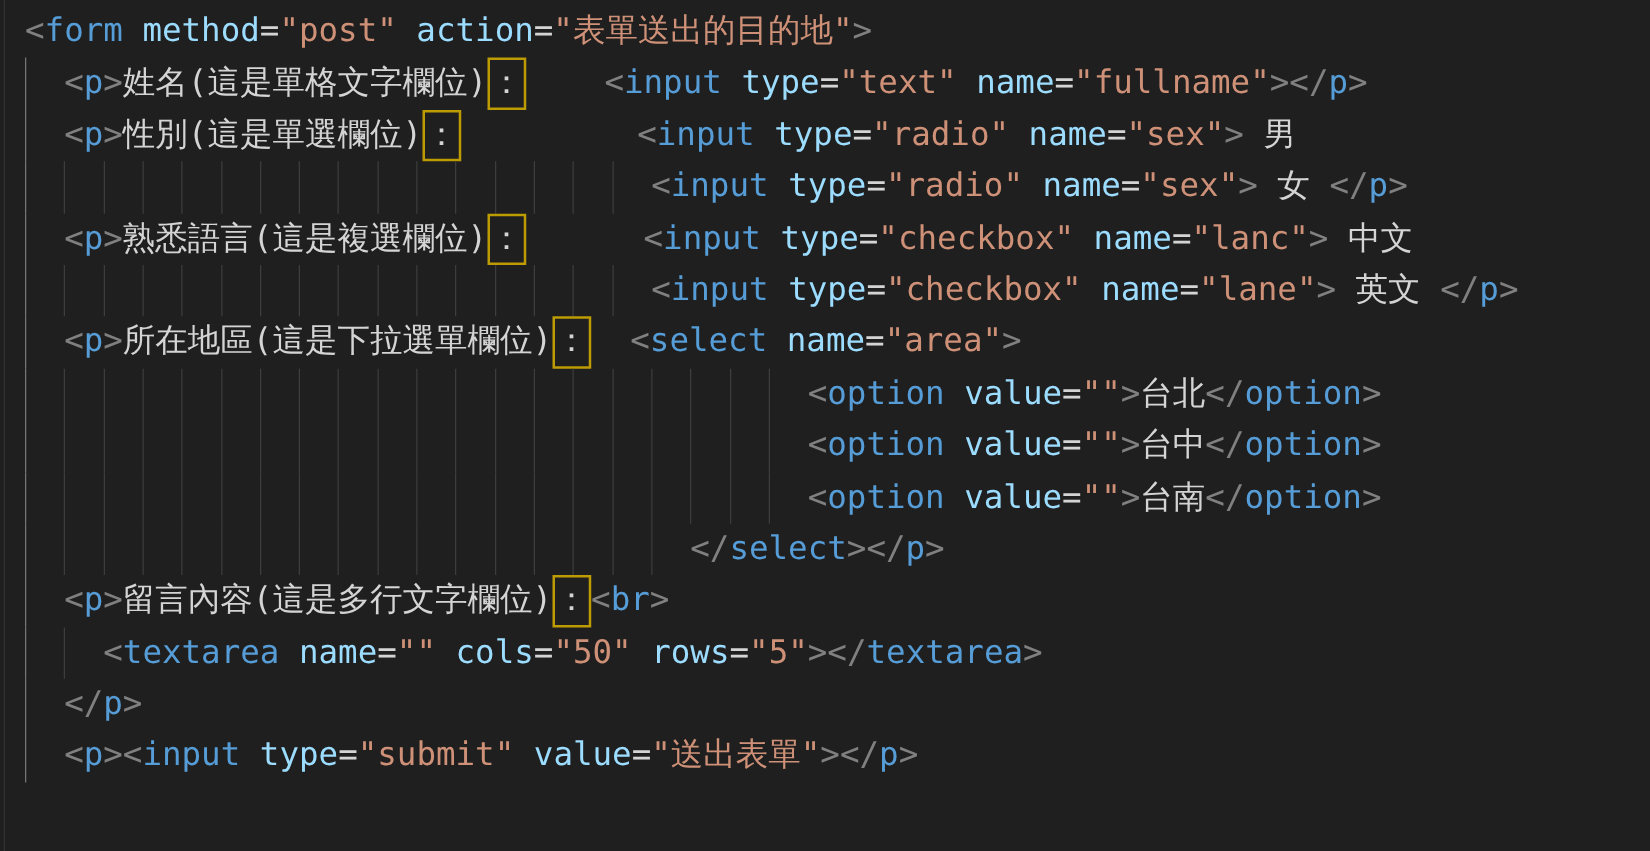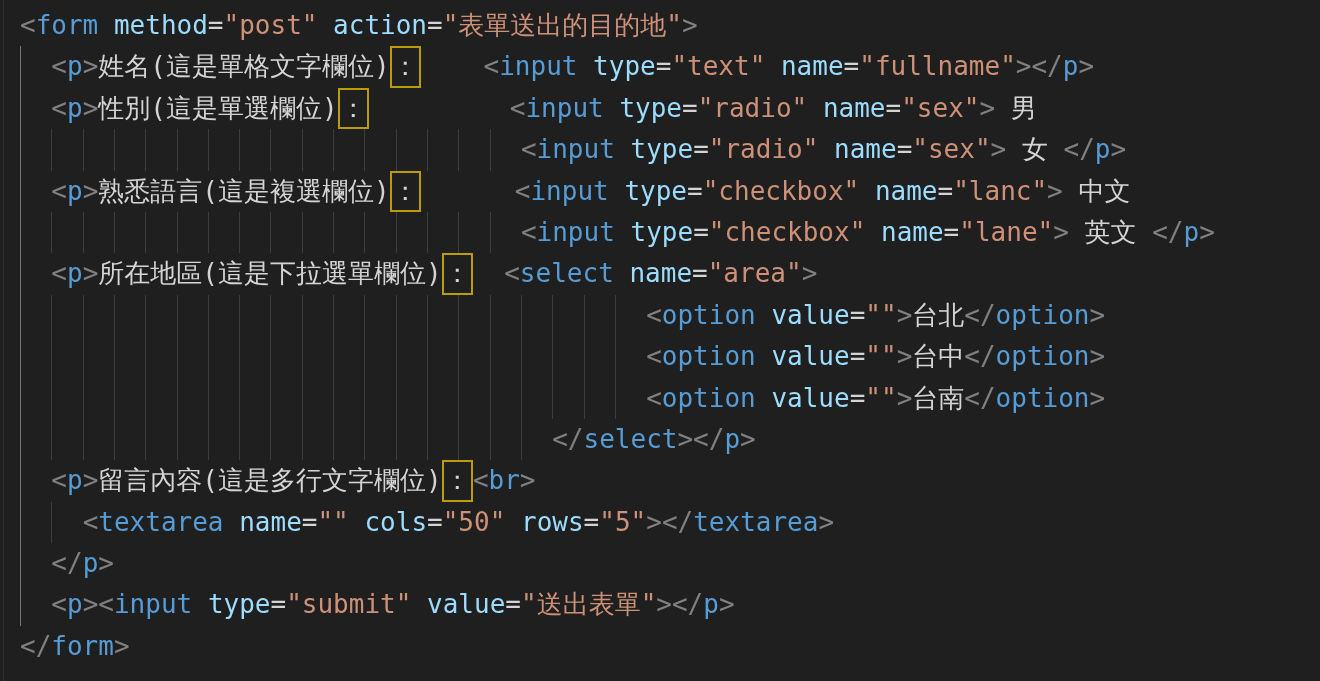--- a/index.html
+++ b/index.html
@@ -68,15 +68,14 @@
       <div class="code-line"><span class="guide active" style="left: calc(0ch + 20px);"></span><span class="guide" style="left: calc(2ch + 20px);"></span><span class="guide" style="left: calc(4ch + 20px);"></span><span class="guide" style="left: calc(6ch + 20px);"></span><span class="guide" style="left: calc(8ch + 20px);"></span><span class="guide" style="left: calc(10ch + 20px);"></span><span class="guide" style="left: calc(12ch + 20px);"></span><span class="guide" style="left: calc(14ch + 20px);"></span><span class="guide" style="left: calc(16ch + 20px);"></span><span class="guide" style="left: calc(18ch + 20px);"></span><span class="guide" style="left: calc(20ch + 20px);"></span><span class="guide" style="left: calc(22ch + 20px);"></span><span class="guide" style="left: calc(24ch + 20px);"></span><span class="guide" style="left: calc(26ch + 20px);"></span><span class="guide" style="left: calc(28ch + 20px);"></span><span class="guide" style="left: calc(30ch + 20px);"></span><span class="tok tok-text">                                </span><span class="tok tok-punct">&lt;</span><span class="tok tok-tag">input</span><span class="tok tok-text"> </span><span class="tok tok-attr">type</span><span class="tok tok-eq">=</span><span class="tok tok-string">"checkbox"</span><span class="tok tok-text"> </span><span class="tok tok-attr">name</span><span class="tok tok-eq">=</span><span class="tok tok-string">"lane"</span><span class="tok tok-punct">&gt;</span><span class="tok tok-text"> 英文 </span><span class="tok tok-punct">&lt;/</span><span class="tok tok-tag">p</span><span class="tok tok-punct">&gt;</span></div>
       <div class="code-line"><span class="guide active" style="left: calc(0ch + 20px);"></span><span class="tok tok-text">  </span><span class="tok tok-punct">&lt;</span><span class="tok tok-tag">p</span><span class="tok tok-punct">&gt;</span><span class="tok tok-text">所在地區(這是下拉選單欄位)</span><span class="tok tok-unicode">：</span><span class="tok tok-text">  </span><span class="tok tok-punct">&lt;</span><span class="tok tok-tag">select</span><span class="tok tok-text"> </span><span class="tok tok-attr">name</span><span class="tok tok-eq">=</span><span class="tok tok-string">"area"</span><span class="tok tok-punct">&gt;</span></div>
       <div class="code-line"><span class="guide active" style="left: calc(0ch + 20px);"></span><span class="guide" style="left: calc(2ch + 20px);"></span><span class="guide" style="left: calc(4ch + 20px);"></span><span class="guide" style="left: calc(6ch + 20px);"></span><span class="guide" style="left: calc(8ch + 20px);"></span><span class="guide" style="left: calc(10ch + 20px);"></span><span class="guide" style="left: calc(12ch + 20px);"></span><span class="guide" style="left: calc(14ch + 20px);"></span><span class="guide" style="left: calc(16ch + 20px);"></span><span class="guide" style="left: calc(18ch + 20px);"></span><span class="guide" style="left: calc(20ch + 20px);"></span><span class="guide" style="left: calc(22ch + 20px);"></span><span class="guide" style="left: calc(24ch + 20px);"></span><span class="guide" style="left: calc(26ch + 20px);"></span><span class="guide" style="left: calc(28ch + 20px);"></span><span class="guide" style="left: calc(30ch + 20px);"></span><span class="guide" style="left: calc(32ch + 20px);"></span><span class="guide" style="left: calc(34ch + 20px);"></span><span class="guide" style="left: calc(36ch + 20px);"></span><span class="guide" style="left: calc(38ch + 20px);"></span><span class="tok tok-text">                                        </span><span class="tok tok-punct">&lt;</span><span class="tok tok-tag">option</span><span class="tok tok-text"> </span><span class="tok tok-attr">value</span><span class="tok tok-eq">=</span><span class="tok tok-string">""</span><span class="tok tok-punct">&gt;</span><span class="tok tok-text">台北</span><span class="tok tok-punct">&lt;/</span><span class="tok tok-tag">option</span><span class="tok tok-punct">&gt;</span></div>
       <div class="code-line"><span class="guide active" style="left: calc(0ch + 20px);"></span><span class="guide" style="left: calc(2ch + 20px);"></span><span class="guide" style="left: calc(4ch + 20px);"></span><span class="guide" style="left: calc(6ch + 20px);"></span><span class="guide" style="left: calc(8ch + 20px);"></span><span class="guide" style="left: calc(10ch + 20px);"></span><span class="guide" style="left: calc(12ch + 20px);"></span><span class="guide" style="left: calc(14ch + 20px);"></span><span class="guide" style="left: calc(16ch + 20px);"></span><span class="guide" style="left: calc(18ch + 20px);"></span><span class="guide" style="left: calc(20ch + 20px);"></span><span class="guide" style="left: calc(22ch + 20px);"></span><span class="guide" style="left: calc(24ch + 20px);"></span><span class="guide" style="left: calc(26ch + 20px);"></span><span class="guide" style="left: calc(28ch + 20px);"></span><span class="guide" style="left: calc(30ch + 20px);"></span><span class="guide" style="left: calc(32ch + 20px);"></span><span class="guide" style="left: calc(34ch + 20px);"></span><span class="guide" style="left: calc(36ch + 20px);"></span><span class="guide" style="left: calc(38ch + 20px);"></span><span class="tok tok-text">                                        </span><span class="tok tok-punct">&lt;</span><span class="tok tok-tag">option</span><span class="tok tok-text"> </span><span class="tok tok-attr">value</span><span class="tok tok-eq">=</span><span class="tok tok-string">""</span><span class="tok tok-punct">&gt;</span><span class="tok tok-text">台中</span><span class="tok tok-punct">&lt;/</span><span class="tok tok-tag">option</span><span class="tok tok-punct">&gt;</span></div>
       <div class="code-line"><span class="guide active" style="left: calc(0ch + 20px);"></span><span class="guide" style="left: calc(2ch + 20px);"></span><span class="guide" style="left: calc(4ch + 20px);"></span><span class="guide" style="left: calc(6ch + 20px);"></span><span class="guide" style="left: calc(8ch + 20px);"></span><span class="guide" style="left: calc(10ch + 20px);"></span><span class="guide" style="left: calc(12ch + 20px);"></span><span class="guide" style="left: calc(14ch + 20px);"></span><span class="guide" style="left: calc(16ch + 20px);"></span><span class="guide" style="left: calc(18ch + 20px);"></span><span class="guide" style="left: calc(20ch + 20px);"></span><span class="guide" style="left: calc(22ch + 20px);"></span><span class="guide" style="left: calc(24ch + 20px);"></span><span class="guide" style="left: calc(26ch + 20px);"></span><span class="guide" style="left: calc(28ch + 20px);"></span><span class="guide" style="left: calc(30ch + 20px);"></span><span class="guide" style="left: calc(32ch + 20px);"></span><span class="guide" style="left: calc(34ch + 20px);"></span><span class="guide" style="left: calc(36ch + 20px);"></span><span class="guide" style="left: calc(38ch + 20px);"></span><span class="tok tok-text">                                        </span><span class="tok tok-punct">&lt;</span><span class="tok tok-tag">option</span><span class="tok tok-text"> </span><span class="tok tok-attr">value</span><span class="tok tok-eq">=</span><span class="tok tok-string">""</span><span class="tok tok-punct">&gt;</span><span class="tok tok-text">台南</span><span class="tok tok-punct">&lt;/</span><span class="tok tok-tag">option</span><span class="tok tok-punct">&gt;</span></div>
       <div class="code-line"><span class="guide active" style="left: calc(0ch + 20px);"></span><span class="guide" style="left: calc(2ch + 20px);"></span><span class="guide" style="left: calc(4ch + 20px);"></span><span class="guide" style="left: calc(6ch + 20px);"></span><span class="guide" style="left: calc(8ch + 20px);"></span><span class="guide" style="left: calc(10ch + 20px);"></span><span class="guide" style="left: calc(12ch + 20px);"></span><span class="guide" style="left: calc(14ch + 20px);"></span><span class="guide" style="left: calc(16ch + 20px);"></span><span class="guide" style="left: calc(18ch + 20px);"></span><span class="guide" style="left: calc(20ch + 20px);"></span><span class="guide" style="left: calc(22ch + 20px);"></span><span class="guide" style="left: calc(24ch + 20px);"></span><span class="guide" style="left: calc(26ch + 20px);"></span><span class="guide" style="left: calc(28ch + 20px);"></span><span class="guide" style="left: calc(30ch + 20px);"></span><span class="guide" style="left: calc(32ch + 20px);"></span><span class="tok tok-text">                                  </span><span class="tok tok-punct">&lt;/</span><span class="tok tok-tag">select</span><span class="tok tok-punct">&gt;&lt;/</span><span class="tok tok-tag">p</span><span class="tok tok-punct">&gt;</span></div>
       <div class="code-line"><span class="guide active" style="left: calc(0ch + 20px);"></span><span class="tok tok-text">  </span><span class="tok tok-punct">&lt;</span><span class="tok tok-tag">p</span><span class="tok tok-punct">&gt;</span><span class="tok tok-text">留言內容(這是多行文字欄位)</span><span class="tok tok-unicode">：</span><span class="tok tok-punct">&lt;</span><span class="tok tok-tag">br</span><span class="tok tok-punct">&gt;</span></div>
       <div class="code-line"><span class="guide active" style="left: calc(0ch + 20px);"></span><span class="guide" style="left: calc(2ch + 20px);"></span><span class="tok tok-text">    </span><span class="tok tok-punct">&lt;</span><span class="tok tok-tag">textarea</span><span class="tok tok-text"> </span><span class="tok tok-attr">name</span><span class="tok tok-eq">=</span><span class="tok tok-string">""</span><span class="tok tok-text"> </span><span class="tok tok-attr">cols</span><span class="tok tok-eq">=</span><span class="tok tok-string">"50"</span><span class="tok tok-text"> </span><span class="tok tok-attr">rows</span><span class="tok tok-eq">=</span><span class="tok tok-string">"5"</span><span class="tok tok-punct">&gt;&lt;/</span><span class="tok tok-tag">textarea</span><span class="tok tok-punct">&gt;</span></div>
       <div class="code-line"><span class="guide active" style="left: calc(0ch + 20px);"></span><span class="tok tok-text">  </span><span class="tok tok-punct">&lt;/</span><span class="tok tok-tag">p</span><span class="tok tok-punct">&gt;</span></div>
       <div class="code-line"><span class="guide active" style="left: calc(0ch + 20px);"></span><span class="tok tok-text">  </span><span class="tok tok-punct">&lt;</span><span class="tok tok-tag">p</span><span class="tok tok-punct">&gt;</span><span class="tok tok-punct">&lt;</span><span class="tok tok-tag">input</span><span class="tok tok-text"> </span><span class="tok tok-attr">type</span><span class="tok tok-eq">=</span><span class="tok tok-string">"submit"</span><span class="tok tok-text"> </span><span class="tok tok-attr">value</span><span class="tok tok-eq">=</span><span class="tok tok-string">"送出表單"</span><span class="tok tok-punct">&gt;&lt;/</span><span class="tok tok-tag">p</span><span class="tok tok-punct">&gt;</span></div>
-      <div class="code-line"><span class="tok tok-punct">&lt;/</span><span class="tok tok-tag">form</span><span class="tok tok-punct">&gt;</span></div>
     </div>
 </div>
 
 </body></html>

